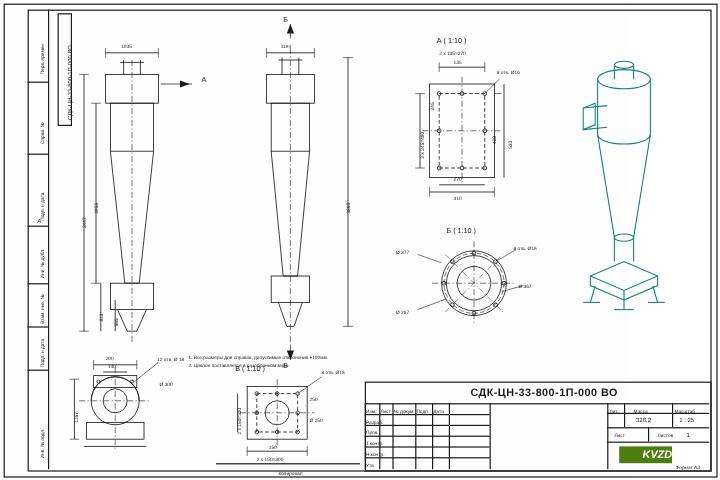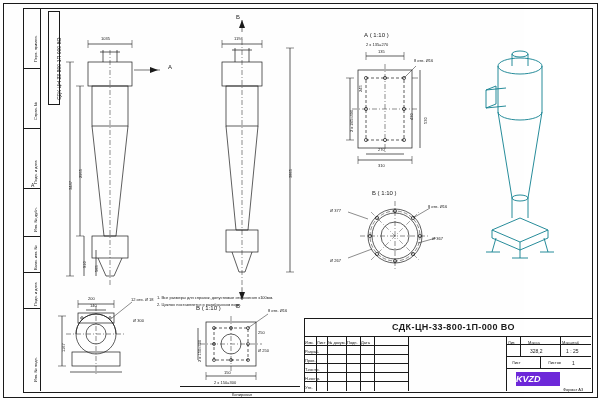--- a/index.html
+++ b/index.html
@@ -8,21 +8,21 @@
   .ln{position:absolute;background:#1a1a1a;}
   .frame{position:absolute;border:1px solid #1a1a1a;}
   .txt{position:absolute;color:#1a1a1a;white-space:pre;font-family:"Liberation Sans",sans-serif;}
   .vtxt{transform-origin:0 0;transform:rotate(-90deg);}
   svg{position:absolute;left:0;top:0;overflow:visible;}
   .t4{font-size:4px;}
   .t5{font-size:5px;}
   .t6{font-size:6px;}
   .t9{font-size:9px;}
   .bold{font-weight:bold;}
-  .logo{position:absolute;display:flex;align-items:center;justify-content:flex-start;background:#6d28d9;color:#fff;font-weight:bold;font-style:italic;}
+  .logo{position:absolute;display:flex;align-items:center;justify-content:flex-end;background:#4d7c0f;color:#fff;font-weight:bold;font-style:italic;}
 </style>
 </head>
 <body>
 
 <div id="sheet">
 
   <div class="frame" style="left:3px;top:3px;width:593px;height:393px;border-width:1px;"></div>
 
   <div class="frame" style="left:23px;top:8px;width:568px;height:383px;border-width:0.8px;"></div>
 

